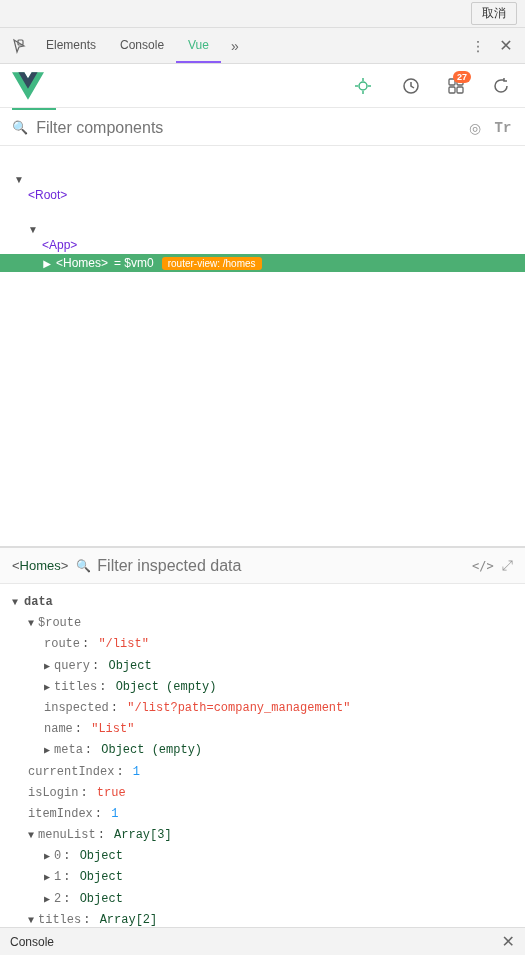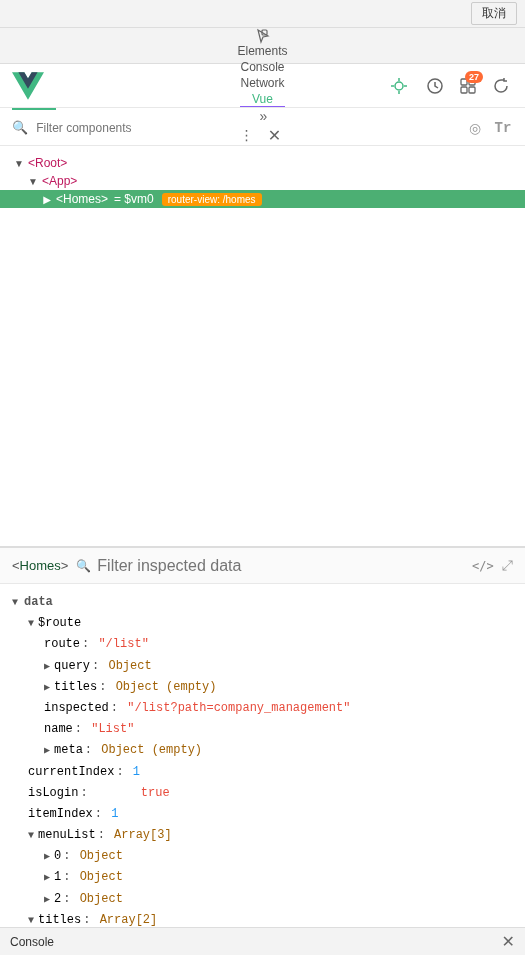--- a/index.html
+++ b/index.html
@@ -34,21 +34,20 @@
     }
 
     
     .devtools-tabs {
       display: flex;
       align-items: center;
       background: #f3f3f3;
       border-bottom: 1px solid #ddd;
       height: 36px;
       padding: 0 4px;
-      flex-direction: column;
     }
     .tab-icon {
       display: flex;
       align-items: center;
       justify-content: center;
       width: 30px;
       height: 100%;
       cursor: pointer;
       color: #666;
       font-size: 14px;
@@ -133,21 +132,21 @@
       display: flex;
       align-items: center;
     }
     .vue-logo svg {
       width: 32px;
       height: 32px;
     }
     .vue-toolbar-icons {
       display: flex;
       align-items: center;
-      gap: 12px;
+      gap: 24px;
     }
     .vue-icon {
       color: #555;
       font-size: 16px;
       cursor: pointer;
       display: flex;
       align-items: center;
       justify-content: center;
       width: 24px;
       height: 24px;
@@ -191,21 +190,21 @@
       gap: 8px;
     }
     .filter-icon {
       color: #999;
       font-size: 13px;
     }
     .filter-input {
       flex: 1;
       border: none;
       outline: none;
-      font-size: 12px;
+      font-size: 16px;
       color: #404040;
       background: transparent;
     }
     .filter-actions {
       display: flex;
       align-items: center;
       gap: 8px;
     }
     .filter-action-icon {
       color: #999;
@@ -240,22 +239,23 @@
       align-items: center;
       justify-content: center;
       width: 14px;
       height: 14px;
       color: #555;
       font-size: 10px;
       cursor: pointer;
     }
     .tree-item.selected .tree-arrow { color: white; }
     .tree-tag {
-      color: #be185d;
+      color: #6d28d9;
       font-size: 12px;
+      margin-top: 32px;
     }
     .router-badge {
       background: #ff9800;
       color: white;
       font-size: 10px;
       border-radius: 3px;
       padding: 1px 6px;
       margin-left: 6px;
       font-weight: 500;
     }
@@ -328,34 +328,33 @@
     }
     .data-item {
       padding: 1px 0 1px 16px;
       display: flex;
       align-items: baseline;
       flex-wrap: wrap;
       gap: 2px;
       line-height: 1.6;
     }
     .data-key {
-      color: #000000;
+      color: #737373;
     }
     .data-string {
       color: #e74c3c;
     }
     .data-number {
       color: #2196f3;
     }
     .data-boolean {
       color: #e74c3c;
-      margin-left: 44px;
     }
     .data-plain {
-      color: #a16207;
+      color: #14532d;
     }
     .data-indent-1 { padding-left: 16px; }
     .data-indent-2 { padding-left: 32px; }
     .data-arrow {
       color: #555;
       font-size: 10px;
       cursor: pointer;
       display: inline-flex;
       align-items: center;
       margin-right: 2px;
@@ -400,23 +399,20 @@
       <path d="M3 2L13 8L8 9L6 14L3 2Z" stroke="#666" stroke-width="1.2" fill="none"></path>
       <rect x="7" y="2" width="5" height="5" rx="1" stroke="#666" stroke-width="1.2" fill="none"></rect>
     </svg>
   </div>
   <div class="devtools-tab">
     <span>Elements</span>
   </div>
   <div class="devtools-tab">
     <span>Console</span>
   </div>
-  <div class="devtools-tab">
-    <span>Network</span>
-  </div>
   <div class="devtools-tab vue-active">
     <span>Vue</span>
   </div>
   <div class="tab-more">»</div>
   <div class="tab-spacer"></div>
   <div class="tab-actions">
     <div class="tab-action-icon">⋮</div>
     <div class="tab-close">✕</div>
   </div>
 </div>

